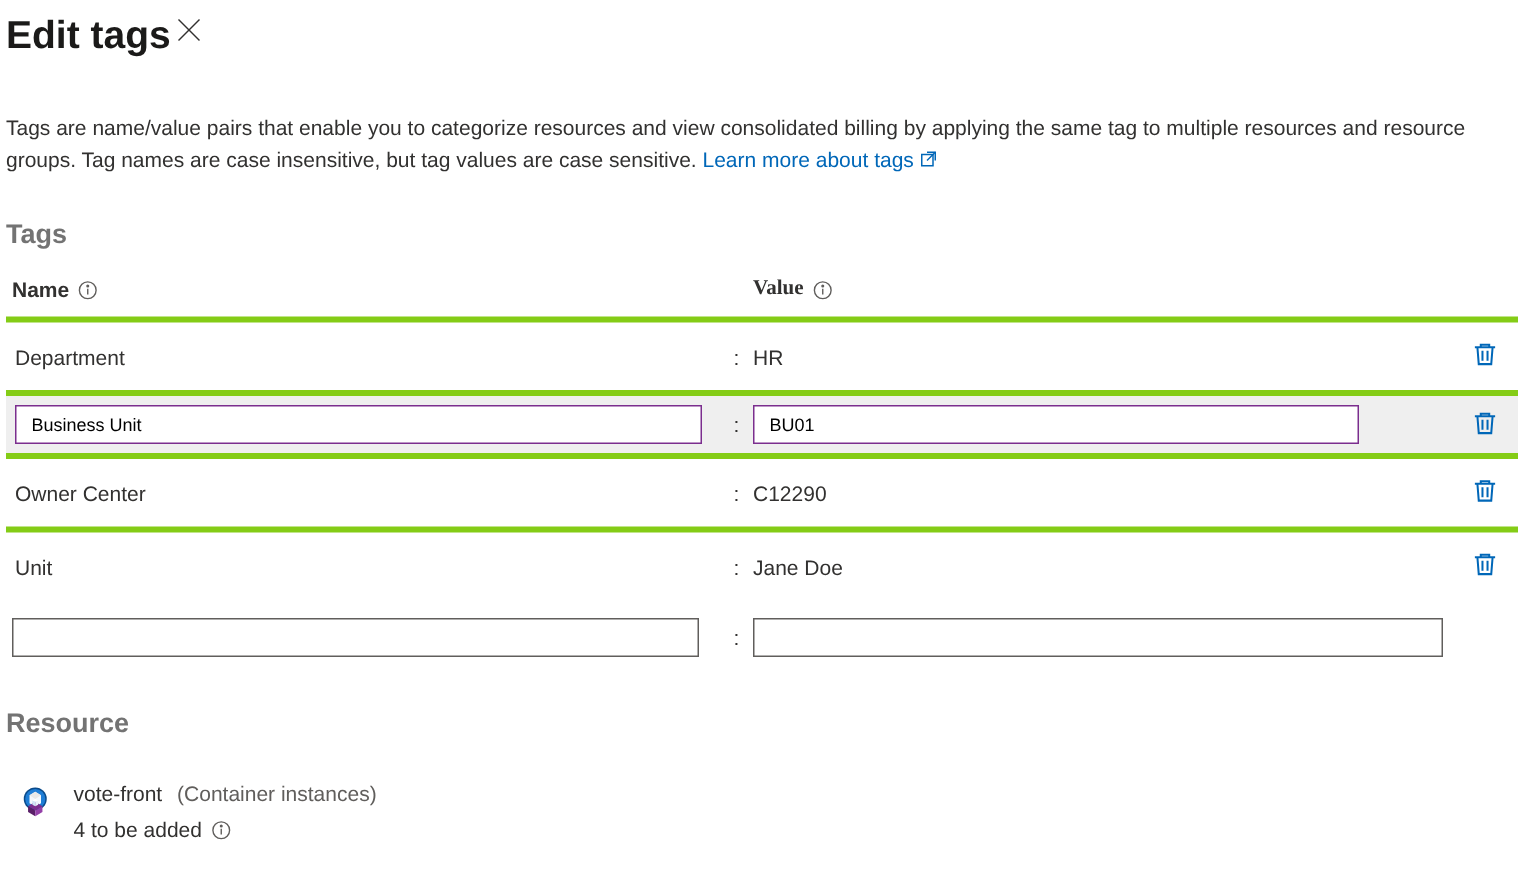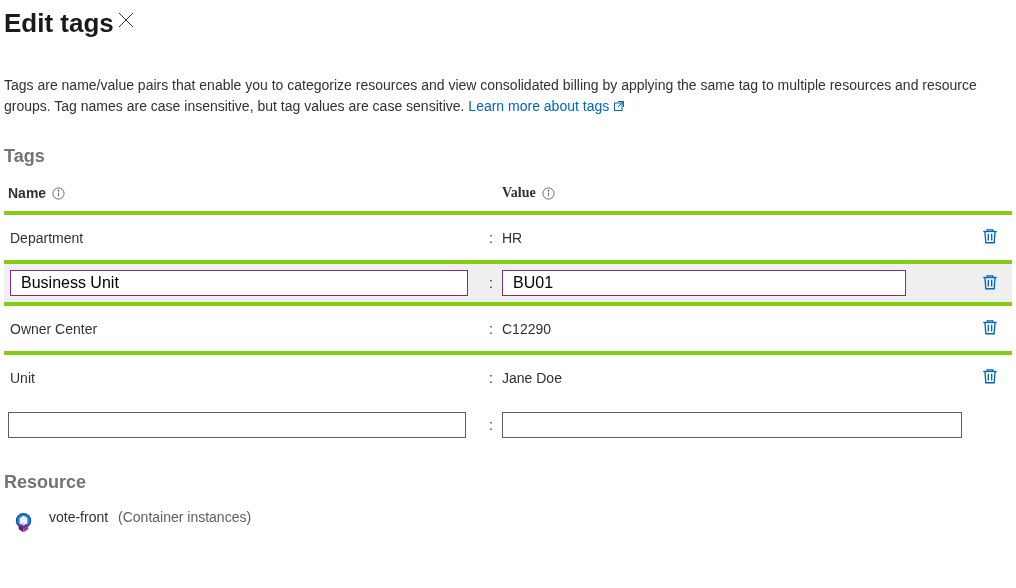--- a/index.html
+++ b/index.html
@@ -128,21 +128,21 @@
       padding: 6px 4px;
     }
     .tag-emptyrow {
       padding: 12px 4px 6px 4px;
     }
     .input-field {
       width: 458px;
       height: 26px;
       border: 1px solid #323130;
       padding: 2px 10px;
-      font-size: 16px;
+      font-size: 12px;
       font-family: inherit;
       background: #ffffff;
     }
     .tag-row.editing .input-field {
       border: 1px solid #7b2e8e;
       height: 26px;
     }
     .tag-row.editing .input-value {
       width: 404px;
     }
@@ -155,21 +155,21 @@
       cursor: pointer;
       padding: 2px;
     }
     .delete-btn svg {
       width: 18px;
       height: 18px;
     }
     .resource-item {
       display: flex;
       align-items: flex-start;
-      margin-top: 16px;
+      margin-top: 28px;
       gap: 14px;
       padding-left: 8px;
     }
     .resource-icon {
       width: 23px;
       height: 23px;
       margin-top: 3px;
     }
     .resource-text {
       display: flex;
@@ -341,14 +341,24 @@
       <path d="M12 9 L14 10 L12 11 L10 10 Z" fill="#ffffff"></path>
       <path d="M12 11 L10 10 L10 13 L12 14 Z" fill="#cfe6f7"></path>
       <path d="M12 11 L14 10 L14 13 L12 14 Z" fill="#e8f3fb"></path>
     </svg>
   </span>
   <div class="resource-text">
     <div class="resource-line1">
       <span>vote-front</span>
       <span class="resource-type">(Container instances)</span>
     </div>
+    <div class="resource-line2">
+      <span>4 to be added</span>
+      <span class="info-icon">
+        <svg viewBox="0 0 14 14" fill="none" stroke="#605e5c" stroke-width="1">
+          <circle cx="7" cy="7" r="6"></circle>
+          <circle cx="7" cy="4" r="0.6" fill="#605e5c"></circle>
+          <line x1="7" y1="6" x2="7" y2="10"></line>
+        </svg>
+      </span>
+    </div>
   </div>
 </div>
 
 </body></html>

